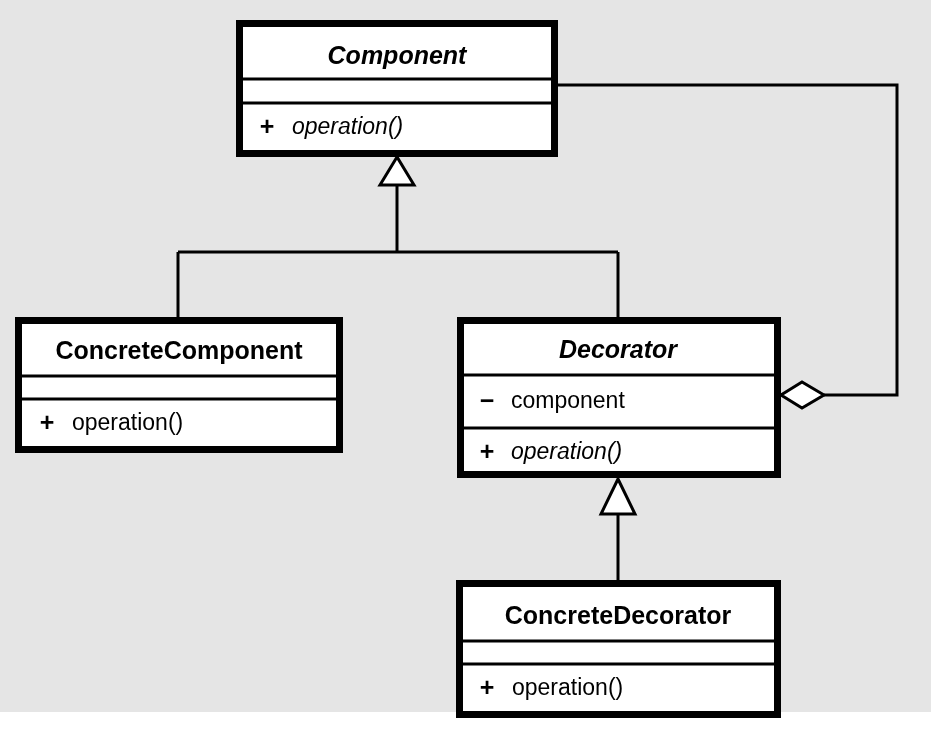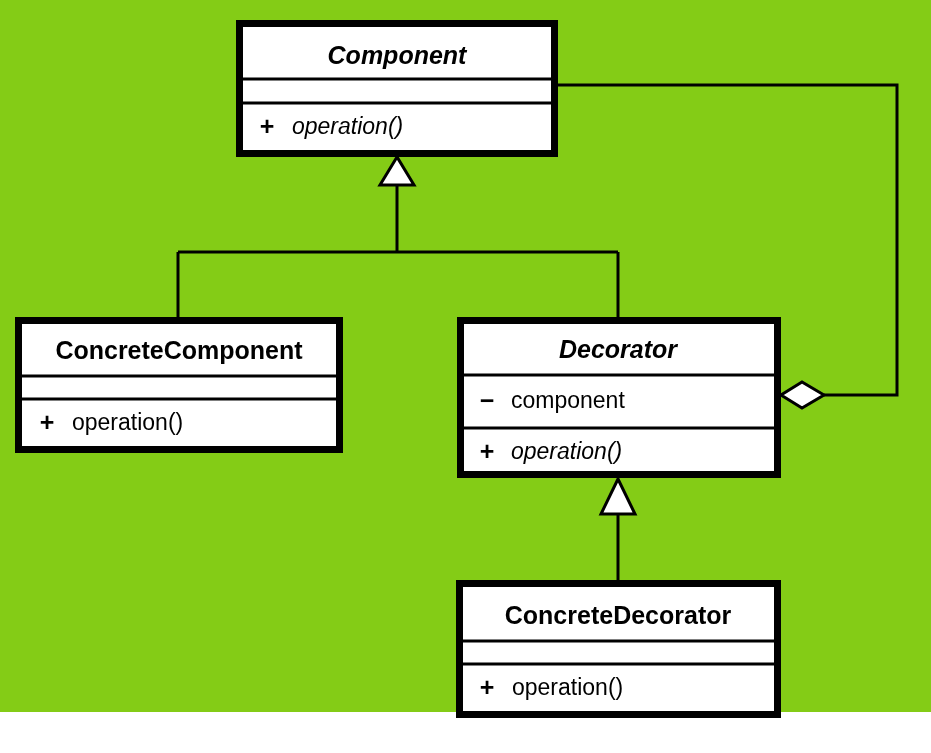--- a/index.html
+++ b/index.html
@@ -10,21 +10,21 @@
   body {
     width: 931px;
     height: 753px;
     font-family: "Liberation Sans", sans-serif;
     overflow: hidden;
   }
   #diagram-root {
     position: relative;
     width: 931px;
     height: 712px;
-    background: #84cc16;
+    background: #e5e5e5;
   }
   svg.uml {
     position: absolute;
     left: 0;
     top: 0;
     width: 931px;
     height: 753px;
     display: block;
   }
   .cls-box {

